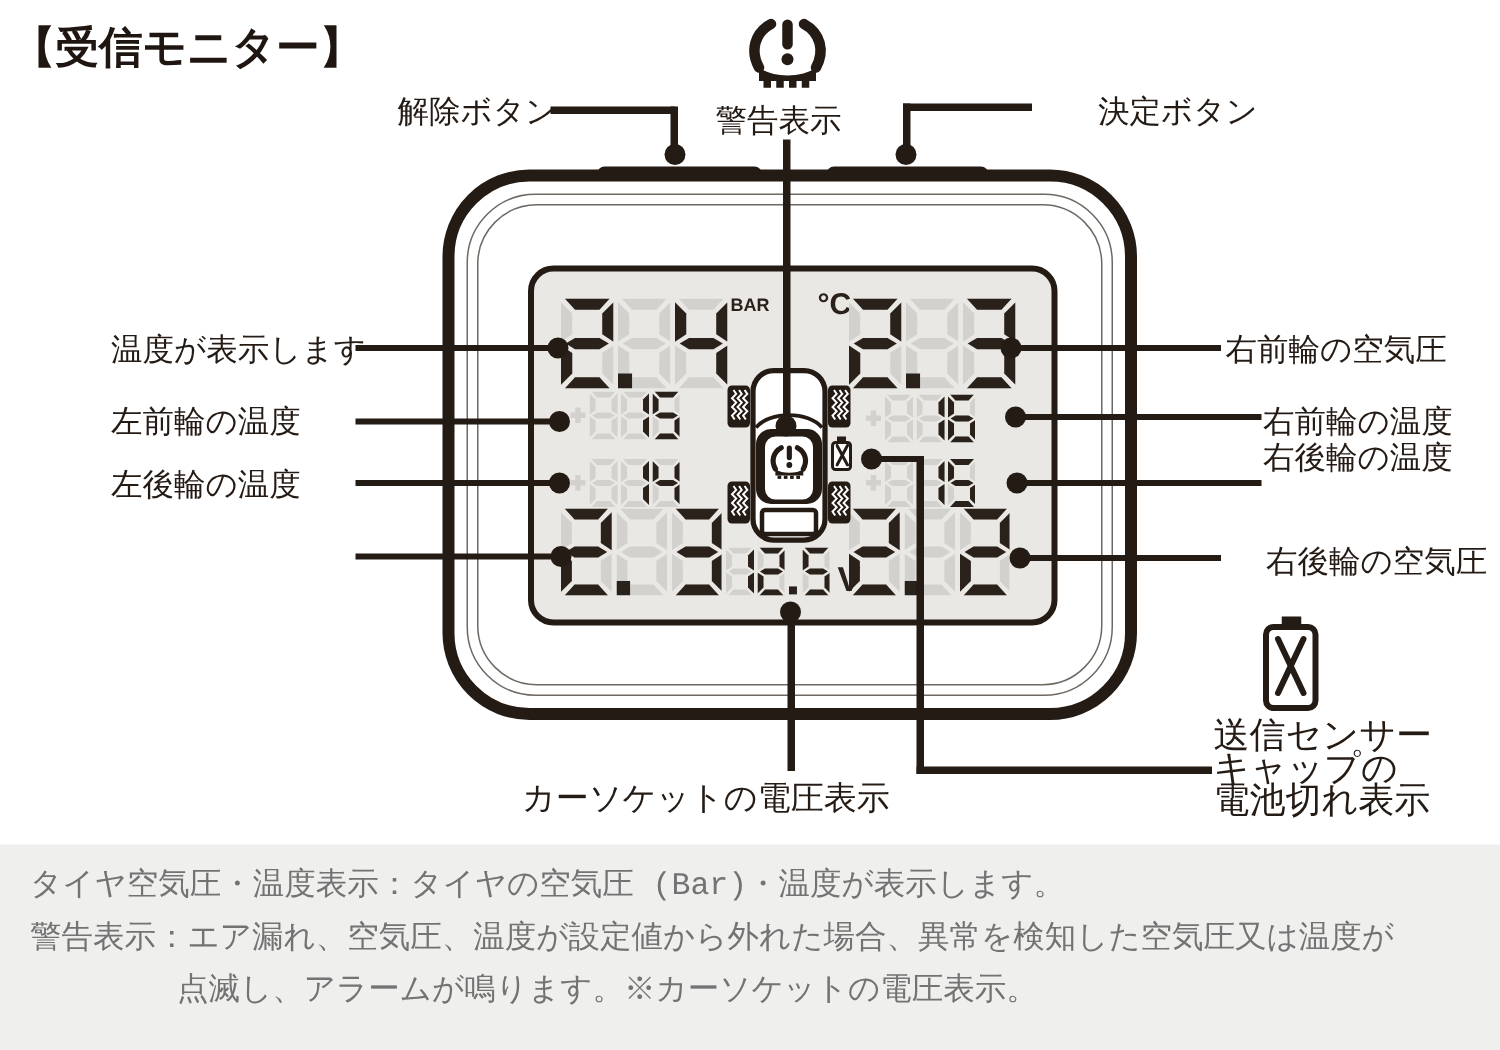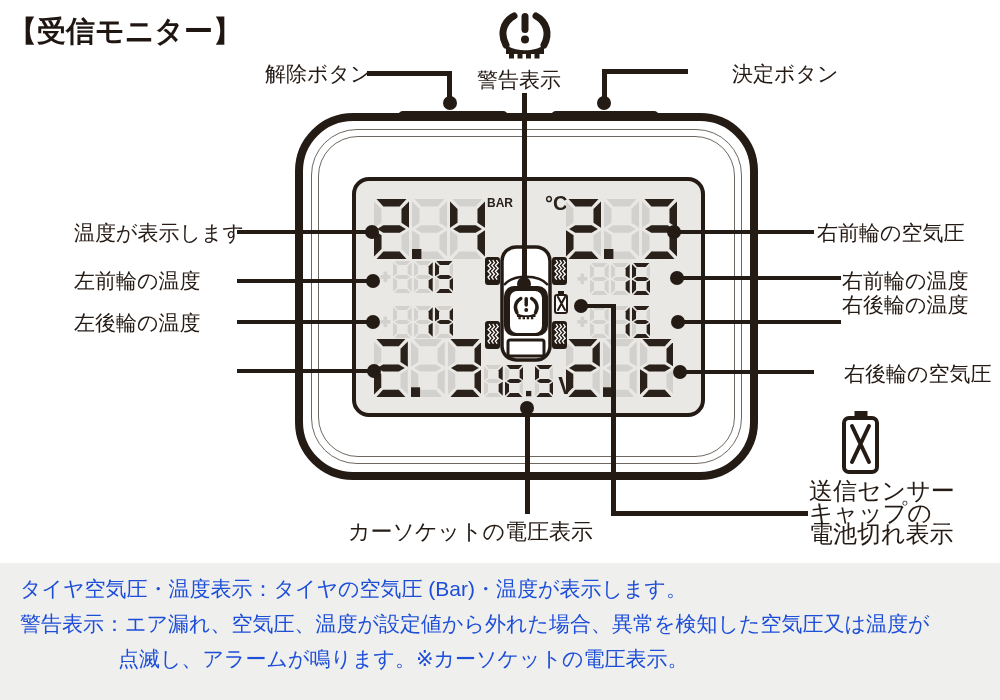--- a/index.html
+++ b/index.html
@@ -20,21 +20,21 @@
   .dev-btn{top:111px;height:14px;background:#251b15;border-radius:5px;}
   .dev-btn .notch{position:absolute;bottom:2px;width:13px;height:3.5px;background:#fff;border-radius:2px;opacity:.95;}
   #lcd{left:352px;top:177px;width:353px;height:240px;background:#e9e8e5;border:4px solid #251b15;border-radius:17px;box-sizing:border-box;}
   
   .seg{display:inline-flex;gap:3px;align-items:flex-start;}
   .seg-sm{gap:2px;}
   .unit-v{font-size:23px;font-weight:bold;color:#2a211a;align-self:flex-end;margin-left:3px;line-height:0.9;}
   .lcd-unit{font-weight:bold;color:#2a211a;white-space:nowrap;}
   
   #notes{left:0;top:563px;width:1000px;height:137px;background:#efefee;}
-  #notes .nline{position:absolute;font-size:21px;color:#1d4ed8;white-space:nowrap;}
+  #notes .nline{position:absolute;font-size:21px;color:#737373;white-space:nowrap;font-family:Liberation Mono, monospace;}
   
   .batt{box-sizing:border-box;border:4px solid #251b15;border-radius:7px;background:#fff;}
   .batt .nub{position:absolute;left:50%;transform:translateX(-50%);background:#251b15;}
   
   .blabel{font-size:24px;line-height:21.5px;font-weight:500;white-space:nowrap;}
 </style>
 </head>
 <body>
 
 <div id="stage">

